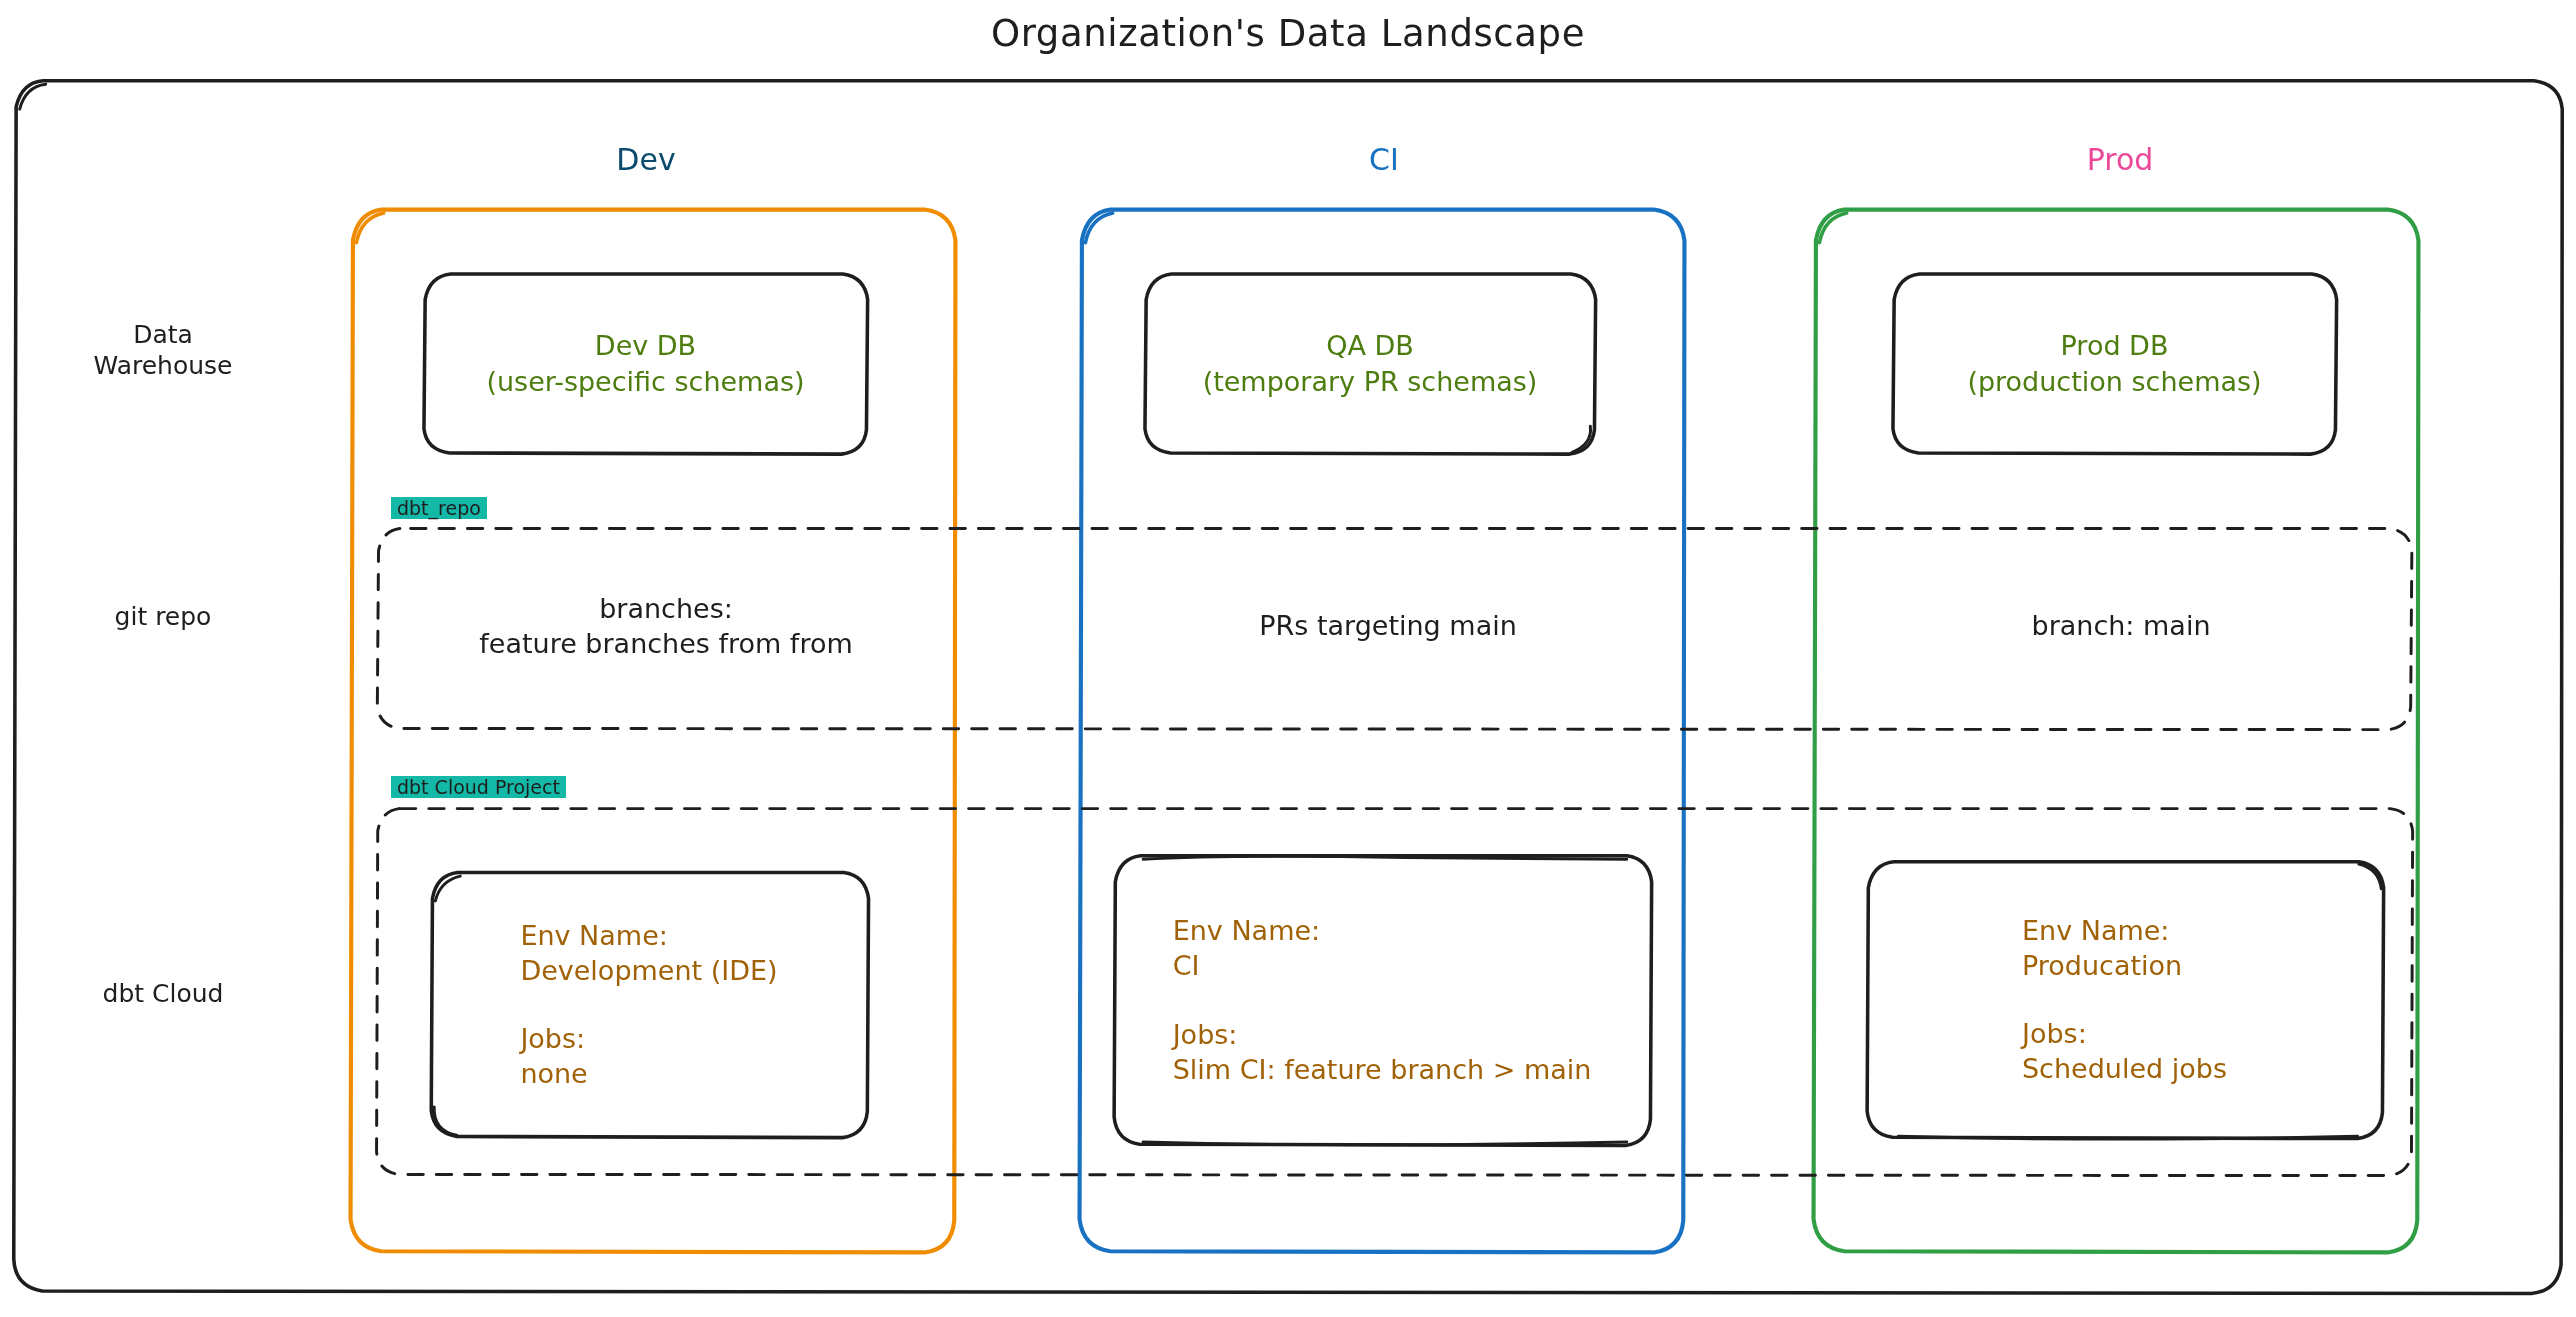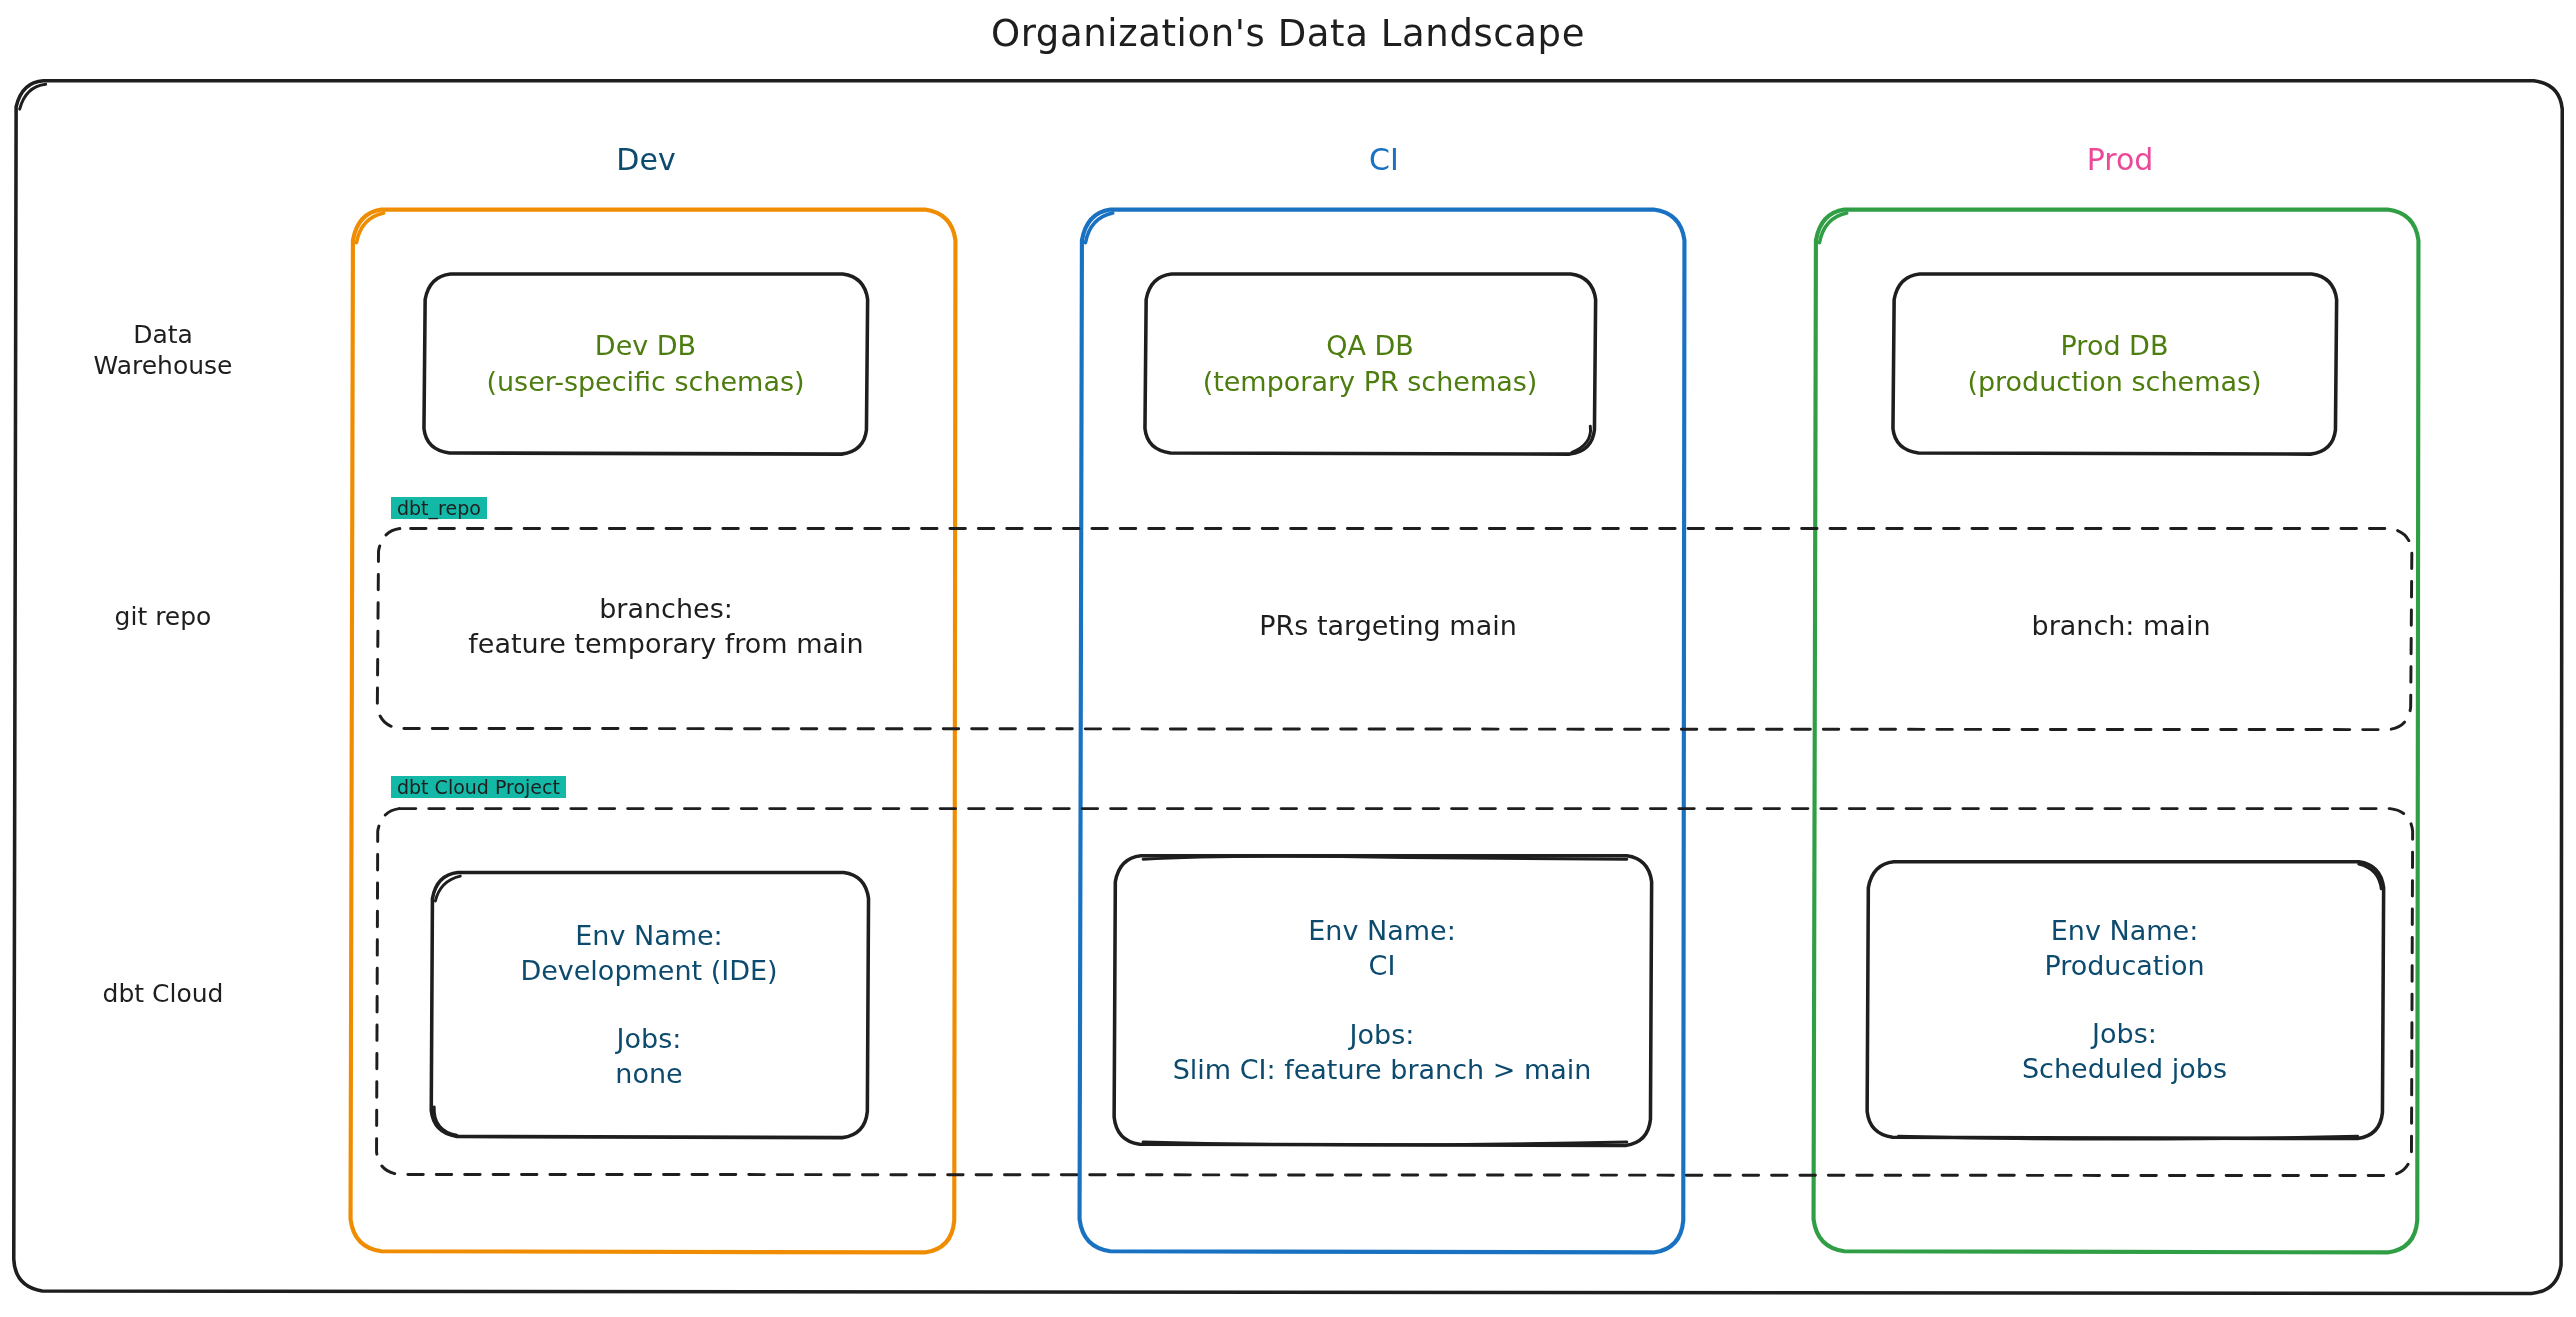--- a/index.html
+++ b/index.html
@@ -141,22 +141,21 @@
   #repo-text-prod { left: 1846px; top: 608px; width: 550px; }
 
   
   #node-env-dev  { left: 427px;  top: 869px; width: 444px;  height: 271px; }
   #node-env-ci   { left: 1110px; top: 852px; width: 544px;  height: 296px; }
   #node-env-prod { left: 1863px; top: 858px; width: 523px;  height: 283px; }
 
   .env-text-block {
     position: relative;
     z-index: 2;
-    text-align: center;
-    color: #0c4a6e;
+    color: #a16207;
     font-family: "DejaVu Sans", sans-serif;
     font-size: 27px;
     line-height: 1.30;
     padding: 0 8.3px;
   }
   .env-text-block .gap { height: 33px; }
   .env-line { white-space: nowrap; }
 </style>
 </head>
 <body>
@@ -234,21 +233,21 @@
 
   <div class="node" id="node-db-prod">
     <svg width="449" height="185" viewBox="0 0 758 312" fill="none">
       <path d="M50 5 Q14 9 7 48 L5 266 Q9 302 48 307 L710 309 Q748 304 752 268 L754 48 Q749 10 712 5 Z" stroke="#1e1e1e" stroke-width="6" fill="#ffffff" stroke-linecap="round"></path>
     </svg>
     <div class="node-text">Prod DB
 (production schemas)</div>
   </div>
 
   <div class="repo-text" id="repo-text-dev">branches:
-feature temporary from main</div>
+feature branches from from</div>
   <div class="repo-text" id="repo-text-ci">PRs targeting main</div>
   <div class="repo-text" id="repo-text-prod">branch: main</div>
 
   <div class="node" id="node-env-dev">
     <svg width="444" height="271" viewBox="0 0 750 458" fill="none">
       <path d="M52 6 Q16 10 9 50 L7 408 Q11 446 50 452 L702 454 Q740 449 744 410 L746 50 Q741 11 704 6 Z" stroke="#1e1e1e" stroke-width="6" fill="#ffffff" stroke-linecap="round"></path>
       <path d="M56 12 Q22 20 14 54" stroke="#1e1e1e" stroke-width="5" fill="none" stroke-linecap="round"></path>
       <path d="M12 402 Q10 442 50 450" stroke="#1e1e1e" stroke-width="5" fill="none" stroke-linecap="round"></path>
     </svg>
     <div class="env-text-block">

